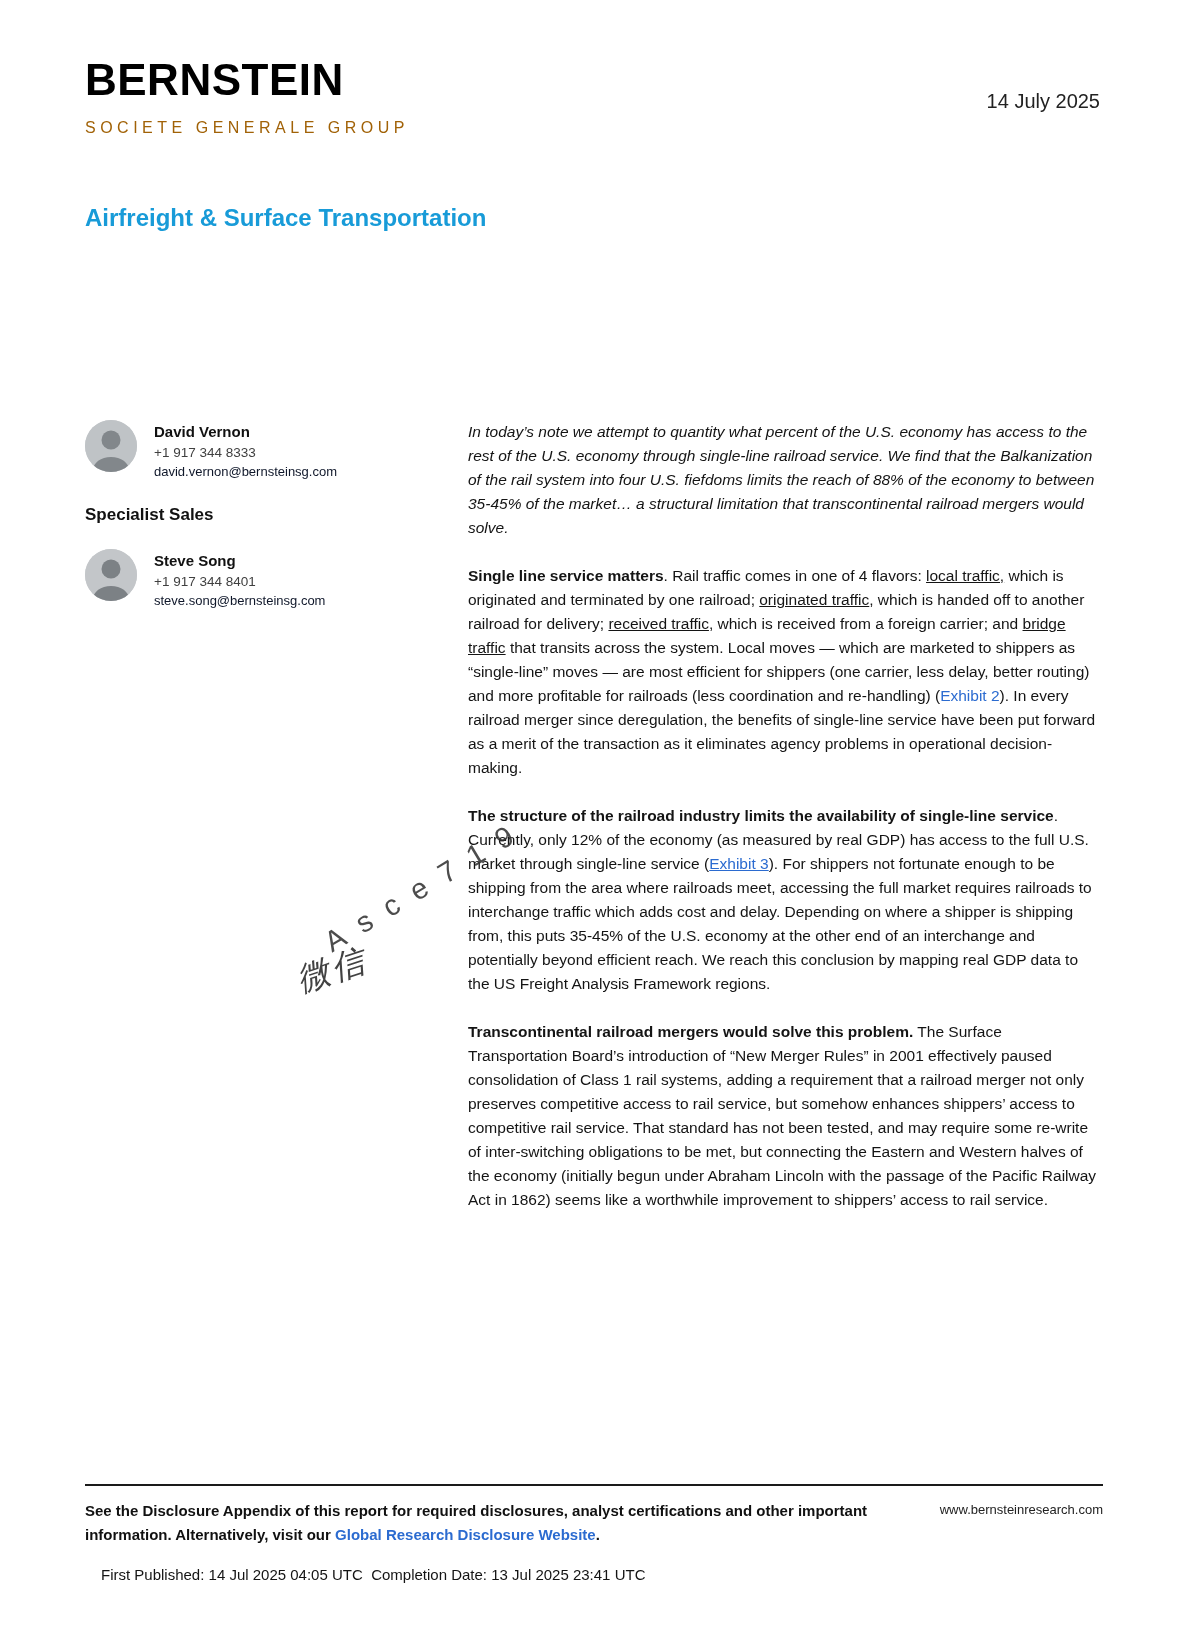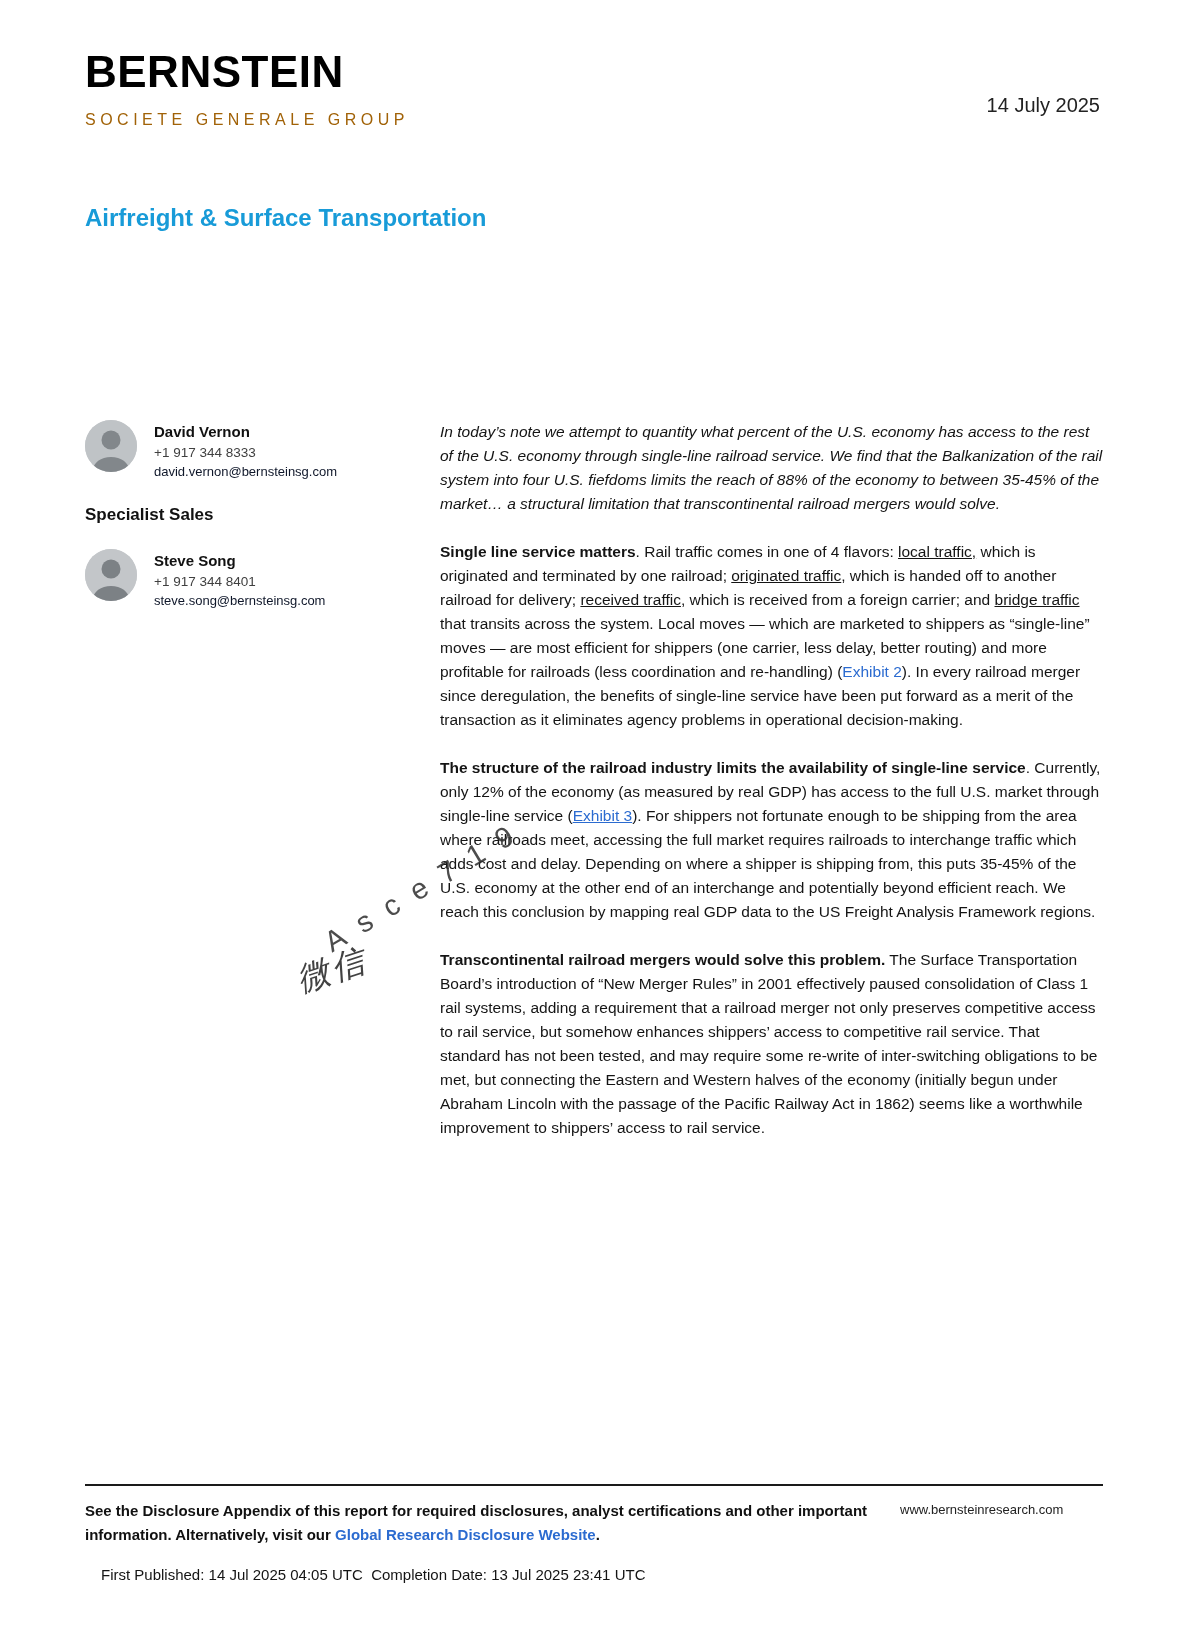--- a/index.html
+++ b/index.html
@@ -12,24 +12,24 @@
     font-family: "Liberation Sans", sans-serif;
     color: #1a1a1a;
     overflow: hidden;
   }
 
   
   .header {
     position: absolute;
     left: 85px;
     right: 88px;
-    top: 50px;
+    top: 58px;
     display: flex;
     justify-content: space-between;
-    align-items: center;
+    align-items: flex-start;
   }
   .logo-main {
     font-size: 44px;
     font-weight: 800;
     letter-spacing: 0.5px;
     color: #000;
     line-height: 1;
   }
   .logo-sub {
     font-size: 16px;
@@ -67,20 +67,21 @@
     color: #0d0d0d;
   }
 
   
   .content {
     position: absolute;
     left: 85px;
     right: 85px;
     top: 420px;
     display: flex;
+    gap: 28px;
   }
   .left-col { flex: 0 0 355px; width: 355px; }
   .right-col { flex: 1; }
 
   .person { display: flex; gap: 17px; margin-bottom: 26px; }
   .avatar {
     width: 52px; height: 52px;
     flex: 0 0 52px;
     border-radius: 50%;
     overflow: hidden;
@@ -137,21 +138,21 @@
 
   
   .footer {
     position: absolute;
     left: 85px;
     right: 85px;
     top: 1484px;
     border-top: 2.5px solid #1a1a1a;
     padding-top: 13px;
     display: flex;
-    justify-content: flex-start;
+    justify-content: space-between;
     align-items: flex-start;
   }
   .footer-left { width: 815px; font-size: 15px; line-height: 24px; }
   .disclosure { font-weight: 700; color: #111; margin: 0 0 4px 0; }
   .publish-line { font-size: 15px; color: #141414; white-space: pre-wrap; margin: 16px; }
   .footer-site { font-size: 13px; color: #222; padding-top: 3px; }
 </style>
 </head>
 <body>
 

